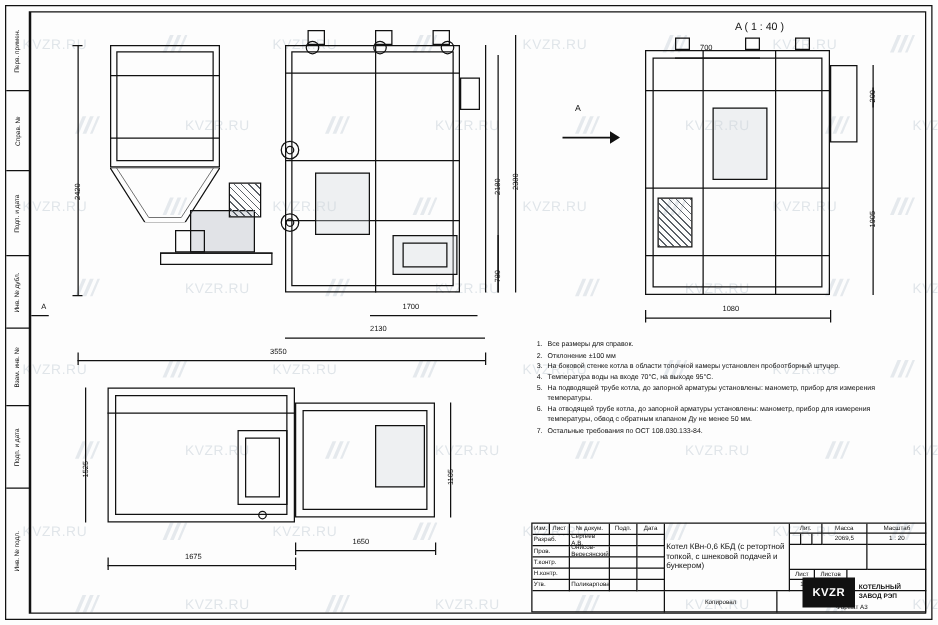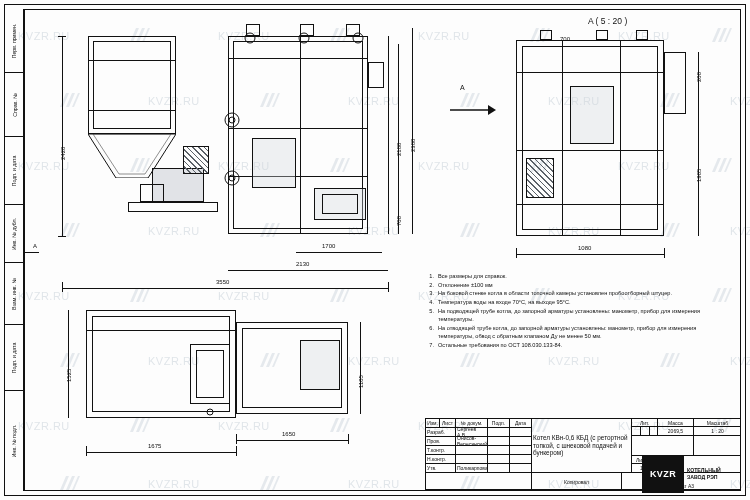--- a/index.html
+++ b/index.html
@@ -45,21 +45,21 @@
   .notes .txt{flex:1;}
 
   
   .tb{position:absolute;left:425px;top:418px;width:316px;height:72px;border:1px solid #111;box-sizing:border-box;font-size:5px;color:#111;}
   .tb .c{position:absolute;box-sizing:border-box;border-right:1px solid #111;border-bottom:1px solid #111;overflow:hidden;padding:0 1px;display:flex;align-items:center;}
   .tb .nr{border-right:none;}
   .tb .ctr{justify-content:center;}
   .tb .big{font-size:6.4px;}
 
   .logo{position:absolute;right:2px;bottom:2px;width:96px;height:26px;display:flex;align-items:center;gap:3px;}
-  .logo .mark{width:42px;height:38px;background:#111;color:#fff;display:flex;align-items:center;justify-content:center;font-size:9px;font-weight:bold;letter-spacing:.4px;}
+  .logo .mark{width:42px;height:24px;background:#111;color:#fff;display:flex;align-items:center;justify-content:center;font-size:9px;font-weight:bold;letter-spacing:.4px;}
   .logo .txt2{font-size:5.2px;line-height:7px;color:#111;font-weight:bold;}
 </style>
 </head>
 <body>
 
 <div id="sheet">
 
   <div id="wm-layer">
       <div class="wm" style="left: 18px; top: 30px;">KVZR.RU</div>
       <div class="wmlogo" style="left: 128px; top: 26px;">
@@ -439,21 +439,21 @@
 
   <div>
     <svg style="position:absolute;left:448px;top:96px;" width="48" height="22">
       <line x1="2" y1="14" x2="40" y2="14" stroke="#111" stroke-width="1.4"></line>
       <polygon points="40,9 48,14 40,19" fill="#111"></polygon>
     </svg>
     <div class="lbl b" style="left:460px;top:84px;">A</div>
   </div>
 
   <div>
-    <div class="ttl" style="left:588px;top:16px;">A ( 5 : 20 )</div>
+    <div class="ttl" style="left:588px;top:16px;">A ( 1 : 40 )</div>
 
     <div class="bx" style="left:516px;top:40px;width:148px;height:196px;"></div>
     <div class="bx" style="left:522px;top:46px;width:136px;height:184px;"></div>
     <div class="ln v1" style="left:562px;top:40px;height:196px;"></div>
     <div class="ln v1" style="left:620px;top:40px;height:196px;"></div>
     <div class="ln h1" style="left:516px;top:72px;width:148px;"></div>
     <div class="ln h1" style="left:516px;top:150px;width:148px;"></div>
     <div class="ln h1" style="left:516px;top:204px;width:148px;"></div>
     <div class="bx fillgrey" style="left:570px;top:86px;width:44px;height:58px;"></div>
     <div class="bx hatch" style="left:526px;top:158px;width:28px;height:40px;"></div>

